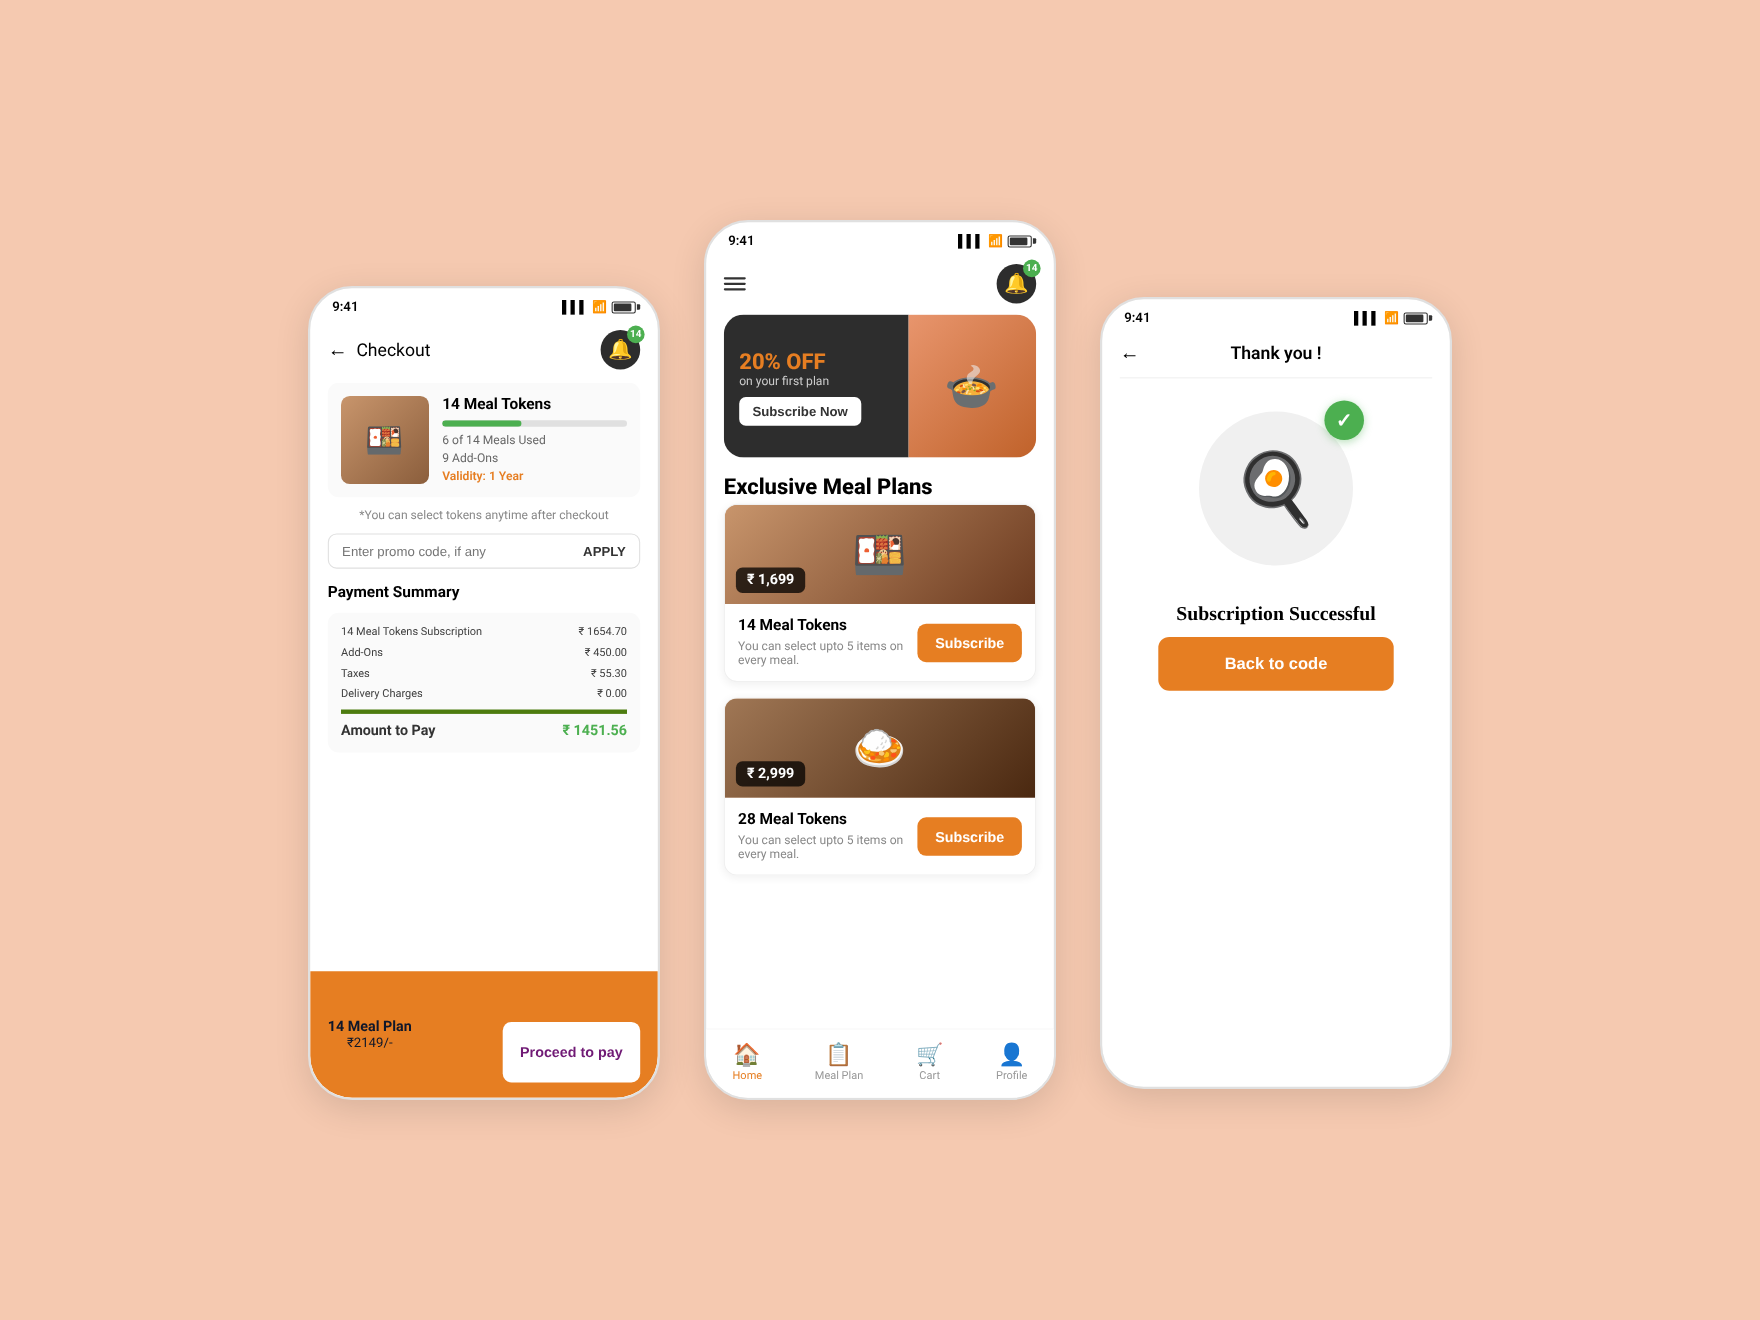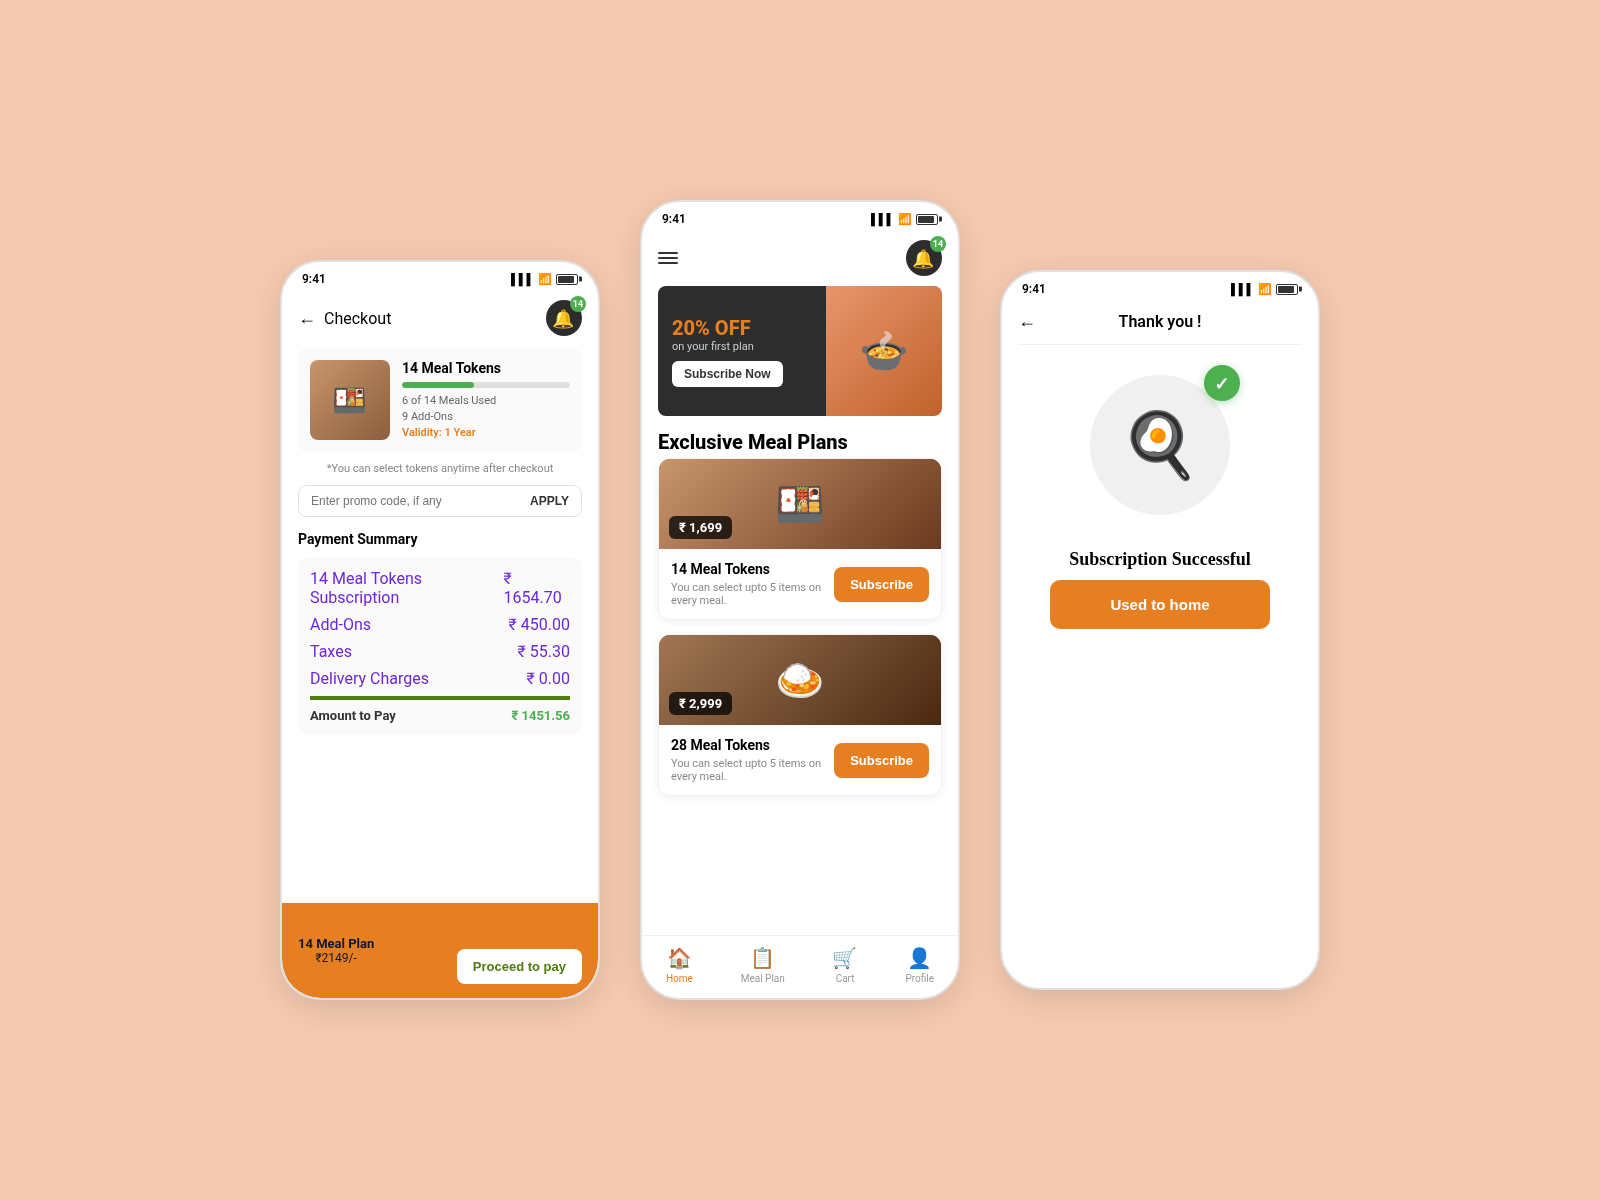--- a/index.html
+++ b/index.html
@@ -196,22 +196,22 @@
     }
     .summary-card {
       background: #fafafa;
       border-radius: 10px;
       padding: 12px;
       margin-bottom: 10px;
     }
     .summary-row {
       display: flex;
       justify-content: space-between;
-      font-size: 16px;
-      color: #6d28d9;
+      font-size: 10px;
+      color: #404040;
       margin-bottom: 8px;
     }
     .summary-row:last-child { margin-bottom: 0; }
     .summary-row.total {
       color: #333;
       font-weight: 700;
       font-size: 13px;
       padding-top: 8px;
       border-top: 4px solid #4d7c0f;
       margin-top: 4px;
@@ -226,24 +226,24 @@
       align-items: center;
       justify-content: space-between;
       padding: 14px 16px;
       border-radius: 0 0 38px 38px;
     }
     .footer-meal-info { color: #0f172a; text-align: center; }
     .footer-plan-name { font-size: 13px; font-weight: 700; }
     .footer-price { font-size: 12px; }
     .proceed-btn {
       background: #fff;
-      color: #4d7c0f;
+      color: #701a75;
       border: none;
       border-radius: 8px;
-      padding: 10px 16px;
+      padding: 20px 16px;
       font-size: 13px;
       font-weight: 700;
       cursor: pointer;
       margin-top: 32px;
     }
 
     
     .phone-home {
       width: 320px;
       height: 800px;
@@ -252,21 +252,21 @@
       display: flex;
       align-items: center;
       justify-content: space-between;
       padding: 8px 16px 10px;
     }
     .hamburger { font-size: 20px; cursor: pointer; display: flex; flex-direction: column; gap: 3px; }
     .ham-line { width: 20px; height: 2px; background: #333; border-radius: 2px; }
 
     .banner {
       margin: 0 16px 14px;
-      border-radius: 8px;
+      border-radius: 18px;
       overflow: hidden;
       height: 130px;
       position: relative;
       display: flex;
     }
     .banner-left {
       background: #2d2d2d;
       flex: 1.2;
       display: flex;
       flex-direction: column;
@@ -649,15 +649,15 @@
   <div class="thankyou-content">
 
     <div class="food-illustration">
       <div class="plate-circle">
         <span>🍳</span>
       </div>
       <div class="check-badge">✓</div>
     </div>
 
     <div class="success-title">Subscription Successful</div>
-    <button class="back-home-btn">Used to home</button>
+    <button class="back-home-btn">Back to code</button>
   </div>
 </div>
 
 </body></html>

